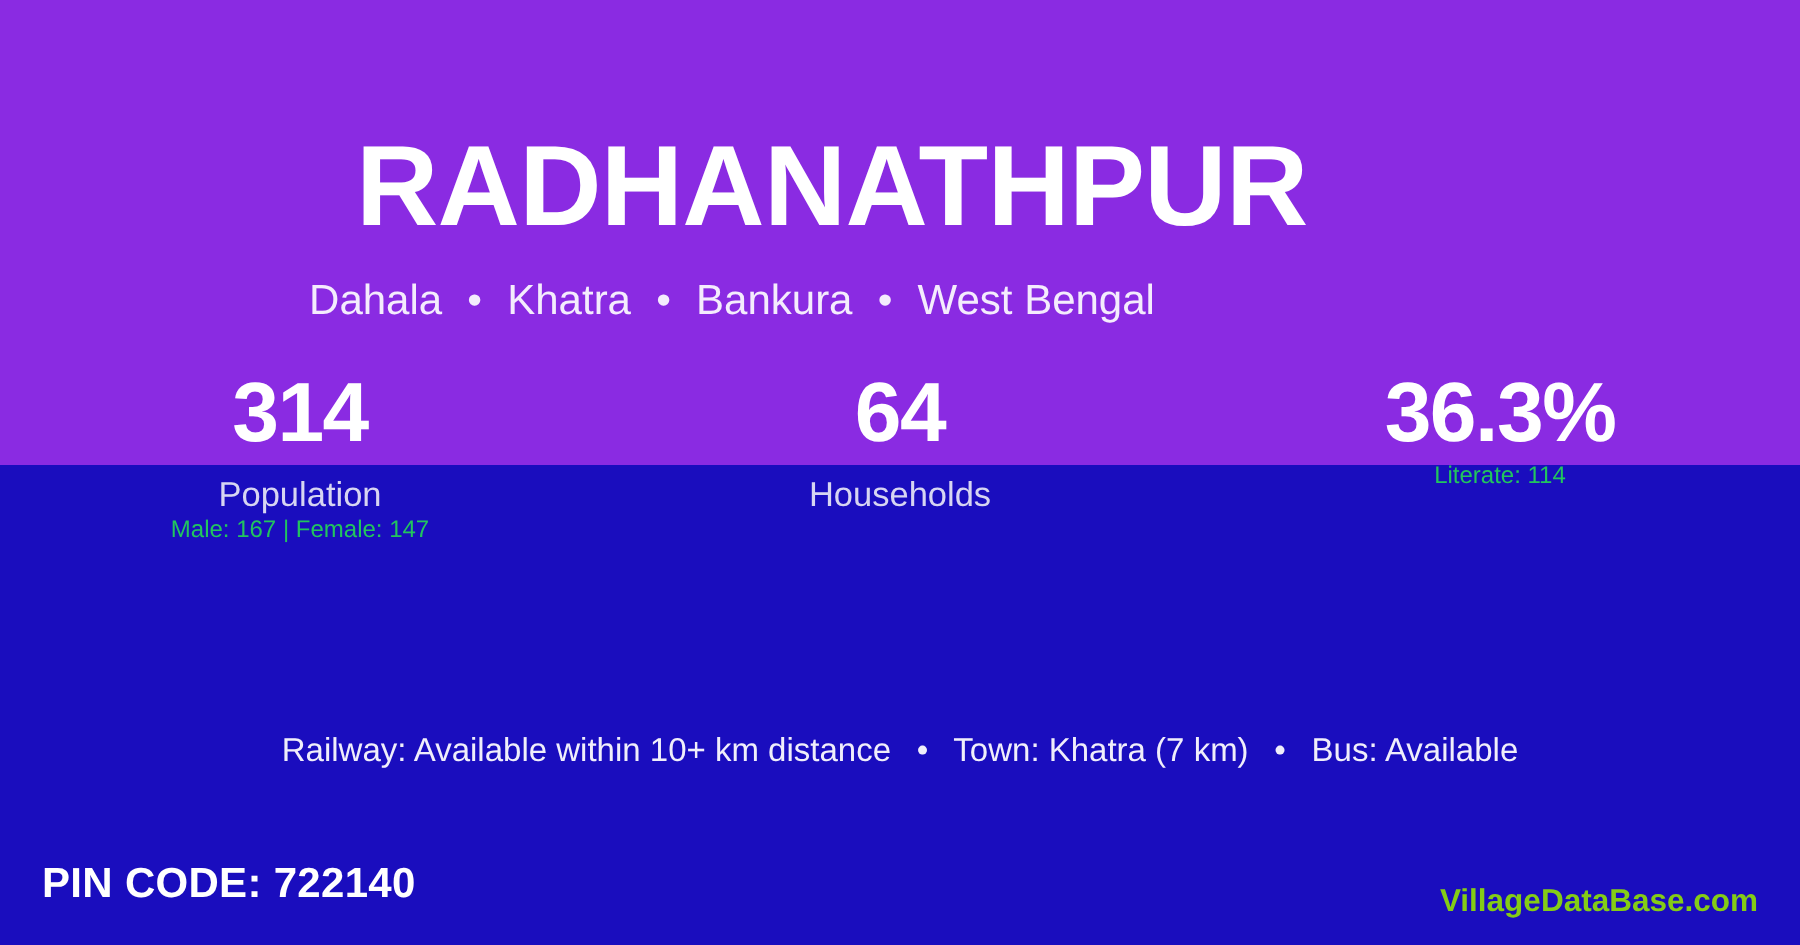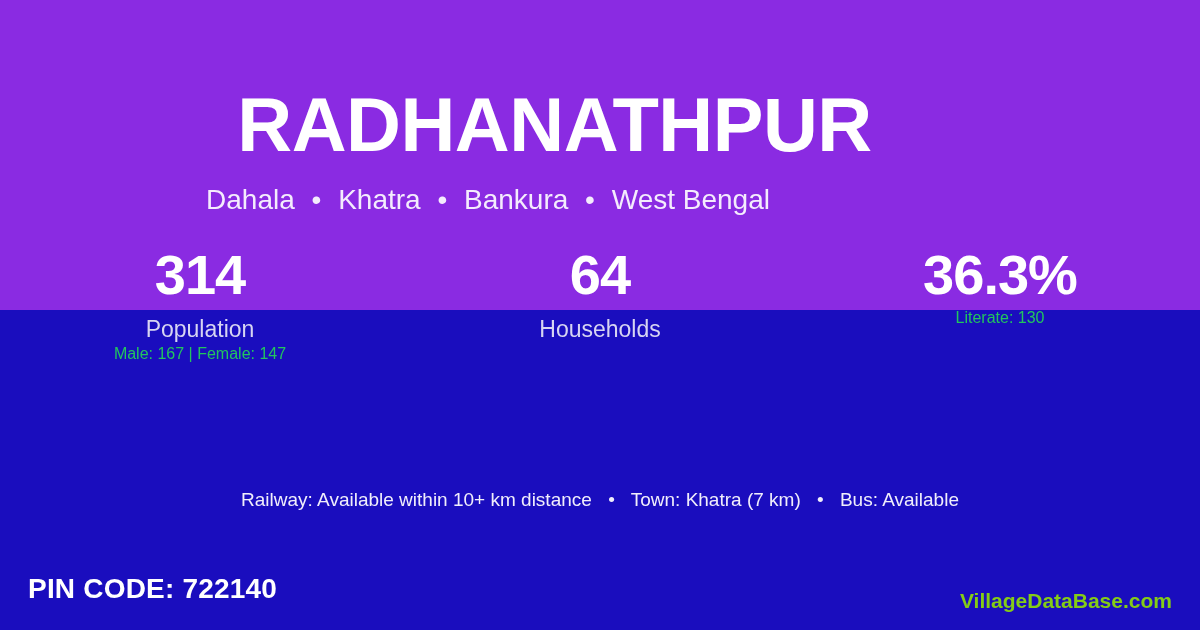--- a/index.html
+++ b/index.html
@@ -105,21 +105,21 @@
   }
 
   
   #infrastructure-line {
     position: absolute;
     left: 0;
     top: 486px;
     width: 1200px;
     text-align: center;
     color: #F0EEFB;
-    font-size: 19px;
+    font-size: 22px;
     font-weight: 400;
     line-height: 28px;
     white-space: nowrap;
   }
   #infrastructure-line .sep {
     padding: 0 11px;
     color: #F0EEFB;
   }
 
   
@@ -172,21 +172,21 @@
       <div class="stat-sub">Male: 167 | Female: 147</div>
     </div>
 
     <div class="stat-block">
       <div class="stat-value">64</div>
       <div class="stat-label">Households</div>
     </div>
 
     <div class="stat-block">
       <div class="stat-value">36.3%</div>
-      <div class="stat-sub">Literate: 130</div>
+      <div class="stat-sub">Literate: 114</div>
     </div>
 
   </div>
 
   <div id="infrastructure-line">
     <span>Railway: Available within 10+ km distance</span>
     <span class="sep">•</span>
     <span>Town: Khatra (7 km)</span>
     <span class="sep">•</span>
     <span>Bus: Available</span>

